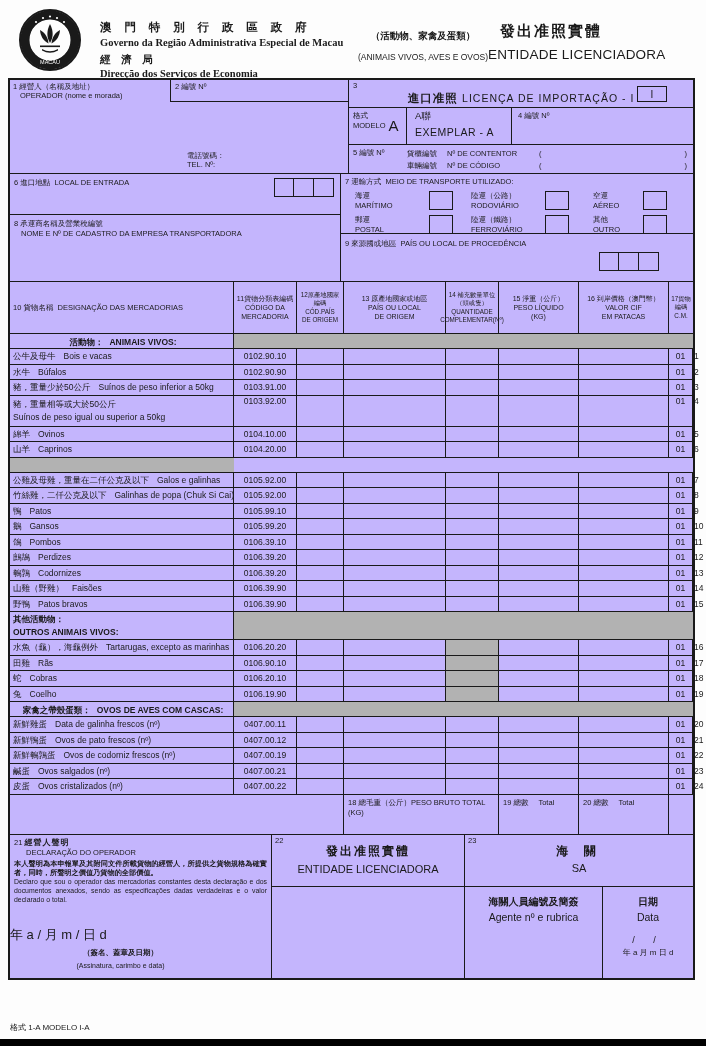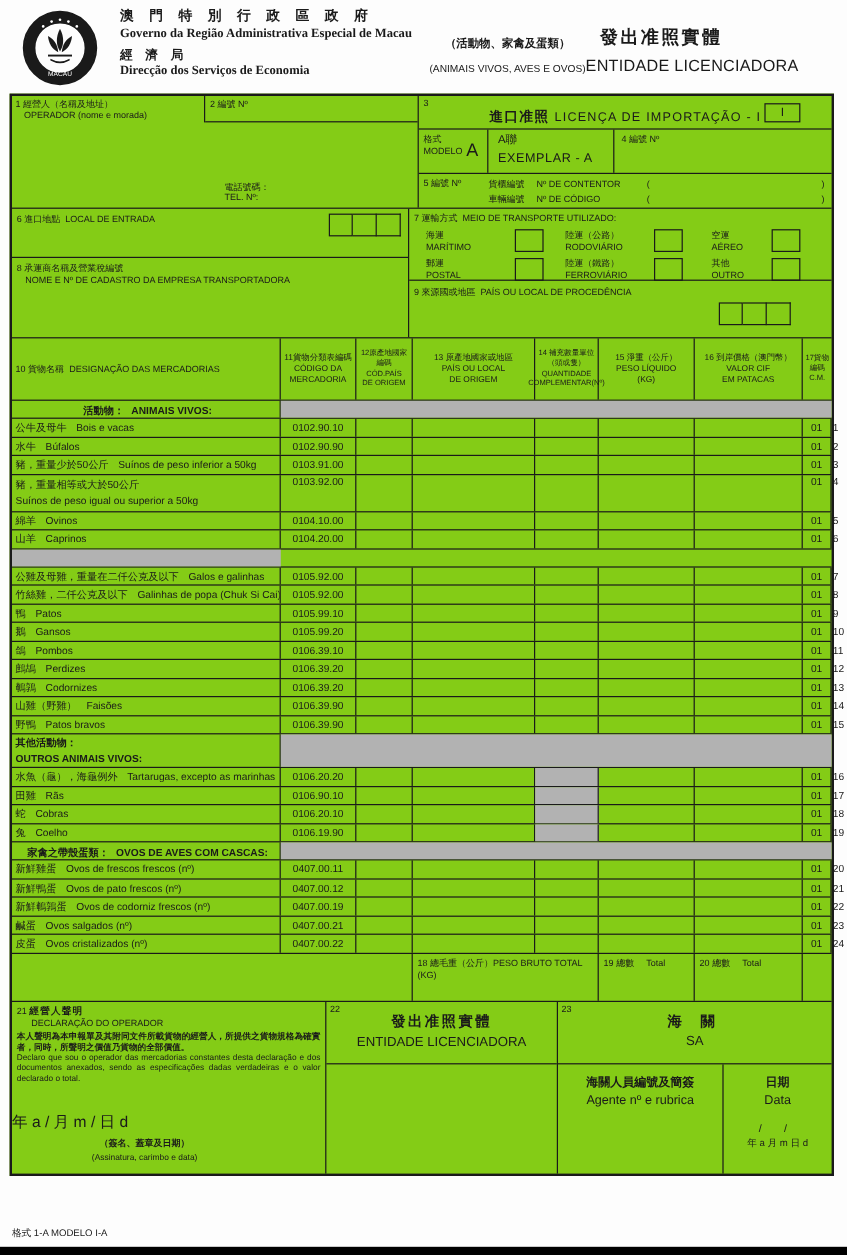--- a/index.html
+++ b/index.html
@@ -3,34 +3,34 @@
 <meta charset="utf-8">
 <style>
   * { box-sizing: border-box; margin: 0; padding: 0; }
   html,body { background:#fff; }
   body { font-family:"Liberation Sans","DejaVu Sans",sans-serif; color:#1a1a1a; }
   .page { position:relative; width:706px; height:1046px; background:#fdfdfd; overflow:hidden; }
 
   
   .hdr { position:absolute; left:8px; top:6px; width:690px; height:70px; }
   .logo { position:absolute; left:10px; top:2px; width:64px; height:64px; }
-  .gov { position:absolute; left:92px; top:0; font-family:"Liberation Serif","DejaVu Serif",serif; }
+  .gov { position:absolute; left:92px; top:14px; font-family:"Liberation Serif","DejaVu Serif",serif; }
   .gov .zh1 { font-size:11.5px; font-weight:bold; letter-spacing:5px; }
   .gov .pt1 { font-size:10.5px; font-weight:bold; margin-top:2px; }
   .gov .zh2 { font-size:10.5px; font-weight:bold; letter-spacing:4px; margin-top:5px; }
   .gov .pt2 { font-size:10.5px; font-weight:bold; margin-top:1px; }
   .cat { position:absolute; left:340px; top:24px; width:150px; text-align:center; }
   .cat .zh { font-size:9.5px; font-weight:bold; }
   .cat .pt { font-size:8.5px; margin-top:9px; }
   .ent { position:absolute; right:0; top:16px; width:210px; text-align:left; }
   .ent .zh { font-size:15px; font-weight:bold; letter-spacing:2px; margin-left:12px; }
   .ent .pt { font-size:13.5px; margin-top:6px; letter-spacing:0.2px; }
 
   
-  .form { position:absolute; left:8px; top:78px; width:687px; border:2px solid #1a1a1a; background:#84cc16; }
+  .form { position:absolute; left:8px; top:78px; width:687px; border:2px solid #1a1a1a; background:#c4b5fd; }
   .num { font-size:7.5px; }
 
   .rowA { height:94px; display:flex; border-bottom:1px solid #1a1a1a; }
   .pA-left { width:339px; border-right:1px solid #1a1a1a; position:relative; }
   .box1 { position:absolute; left:0; top:0; width:161px; height:22px; border-right:1px solid #1a1a1a; padding:2px 3px; font-size:7.5px; line-height:1.25; }
   .box1 .pt { padding-left:7px; }
   .box2 { position:absolute; left:161px; top:0; right:0; height:22px; border-bottom:1px solid #1a1a1a; padding:2px 4px; font-size:7.5px; }
   .tel { position:absolute; left:177px; bottom:3px; font-size:7.5px; line-height:1.3; }
   .pA-right { flex:1; display:flex; flex-direction:column; }
   .box3 { height:27px; position:relative; }
@@ -564,21 +564,21 @@
           <div class="td"></div>
           <div class="td"></div>
           <div class="td td-ctr">01</div>
           <span class="rown">19</span>
         </div>
         <div class="trow trow-sec tr-s">
           <div class="td td-des sec-des"><span>家禽之帶殼蛋類：</span><span class="pt">OVOS DE AVES COM CASCAS:</span></div>
           <div class="td td-gray"></div>
         </div>
         <div class="trow tr-i">
-          <div class="td td-des"><span>新鮮雞蛋</span><span class="pt">Ovos de frescos frescos (nº)</span></div>
+          <div class="td td-des"><span>新鮮雞蛋</span><span class="pt">Data de galinha frescos (nº)</span></div>
           <div class="td td-ctr">0407.00.11</div>
           <div class="td"></div>
           <div class="td"></div>
           <div class="td"></div>
           <div class="td"></div>
           <div class="td"></div>
           <div class="td td-ctr">01</div>
           <span class="rown">20</span>
         </div>
         <div class="trow tr-i">

